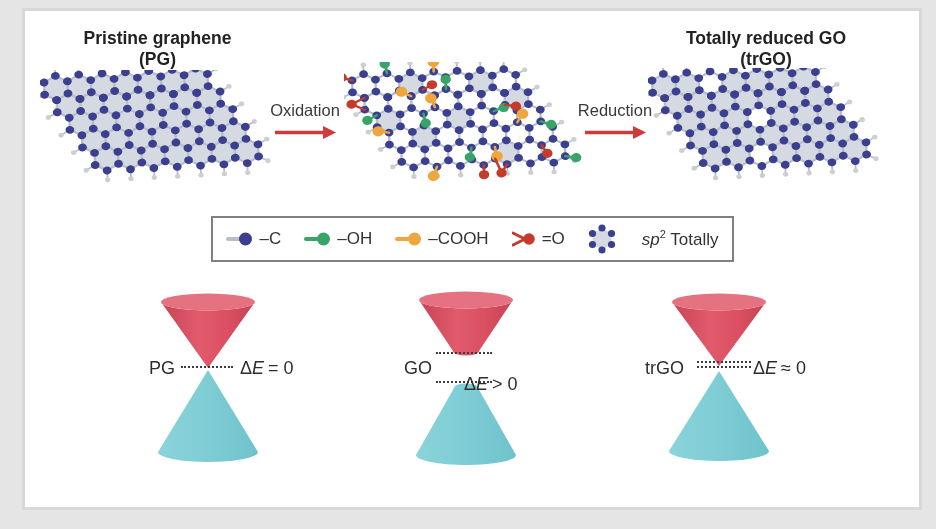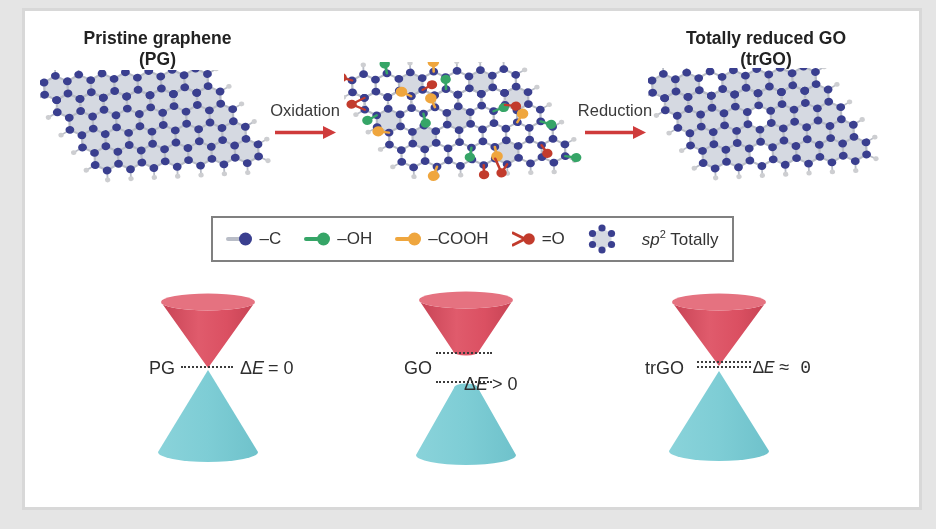--- a/index.html
+++ b/index.html
@@ -1214,16 +1214,16 @@
   <div class="cone-label" style="left:383px;width:49px;text-align:right;">GO</div>
   <div class="dots" style="left:436px;top:352px;width:56px;"></div>
   <div class="dots" style="left:436px;top:381px;width:56px;"></div>
   <div class="cone-de" style="left:464px;margin-top:16px;">
     <span>Δ</span><i>E</i><span class="rel">&gt; 0</span>
   </div>
 
   <div class="cone-label" style="left:636px;width:57px;text-align:center;">trGO</div>
   <div class="dots" style="left:697,px;top:361px;width:54px;left:697px;"></div>
   <div class="dots" style="left:697px;top:366px;width:54px;"></div>
-  <div class="cone-de" style="left:753px;font-family:Liberation Mono, monospace;">
+  <div class="cone-de" style="left:753px;">
     <span>Δ</span><i>E</i><span class="rel">≈ 0</span>
   </div>
 </div>
 
 </body></html>

